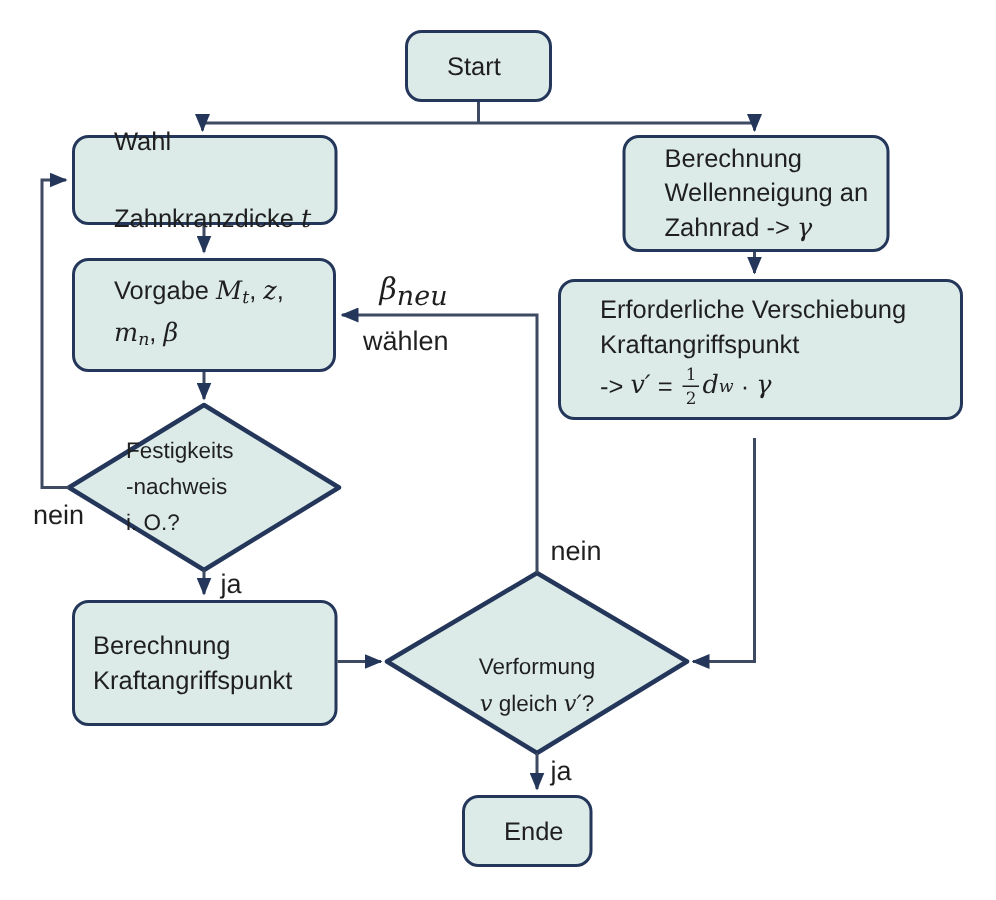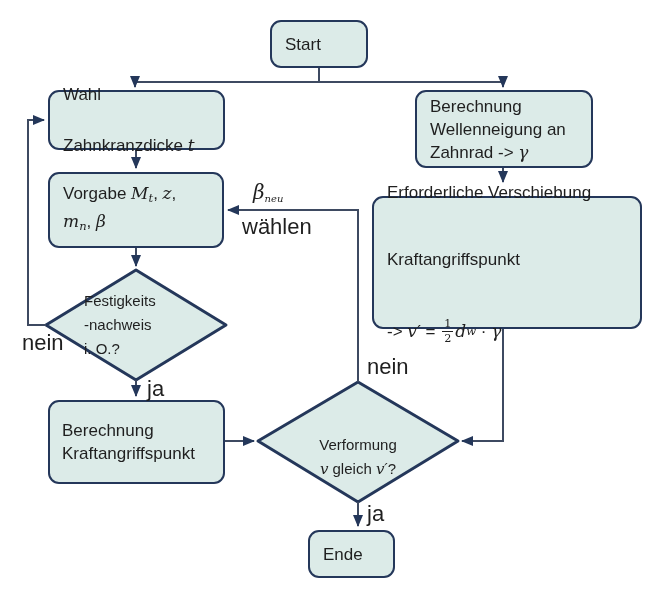--- a/index.html
+++ b/index.html
@@ -18,29 +18,29 @@
     overflow:hidden;
   }
   .connectors{position:absolute;left:0;top:0;width:664px;height:600px;}
   .connectors path.edge{fill:none;stroke:var(--line);stroke-width:2;}
   .connectors polygon.diamond{fill:var(--node-fill);stroke:var(--node-border);stroke-width:3;stroke-linejoin:round;}
   #arrowhead path{fill:var(--arrow);}
   .node{
     position:absolute;background:var(--node-fill);
     border:2.5px solid var(--node-border);border-radius:11px;
     display:flex;flex-direction:column;justify-content:center;align-items:flex-start;
-    padding:2px 8px 2px 13px;font-size:17px;line-height:23px;color:var(--text);
+    padding:2px 8px 2px 26px;font-size:17px;line-height:23px;color:var(--text);
   }
   .node .bline{white-space:nowrap;}
   .m{font-family:"DejaVu Serif",serif;font-style:italic;font-size:1.0em;}
   .msub{font-family:"DejaVu Serif",serif;font-style:italic;font-size:0.68em;vertical-align:-0.25em;}
   .dtext{position:absolute;font-size:15px;line-height:24px;color:var(--text);}
-  .lbl{position:absolute;font-size:22px;line-height:20px;color:var(--text);white-space:nowrap;}
+  .lbl{position:absolute;font-size:18px;line-height:20px;color:var(--text);white-space:nowrap;}
   .beta-lbl{font-family:"DejaVu Serif",serif;font-style:italic;font-size:20px;}
-  .beta-lbl .msub{font-size:10px;}
+  .beta-lbl .msub{font-size:18px;}
   .frac{display:inline-flex;flex-direction:column;align-items:center;vertical-align:-0.55em;line-height:1;font-size:0.66em;font-family:"DejaVu Serif",serif;font-style:normal;margin:0 2px;}
   .frac .num{border-bottom:1.4px solid var(--text);padding:0 2px 1.5px;}
   .frac .den{padding-top:1.5px;}
   .formula{display:flex;align-items:center;margin-top:3px;white-space:pre;}
 </style>
 </head>
 <body>
 
 <div class="stage">
 
@@ -81,21 +81,21 @@
     <div class="bline">Berechnung</div>
     <div class="bline">Wellenneigung an</div>
     <div class="bline"><span>Zahnrad -&gt; </span><span class="m">γ</span></div>
   </div>
 
   <div class="node" style="left:48px;top:172px;width:176px;height:76px;">
     <div class="bline"><span>Vorgabe </span><span class="m">M</span><span class="msub">t</span><span>, </span><span class="m">z</span><span>,</span></div>
     <div class="bline"><span class="m">m</span><span class="msub">n</span><span>, </span><span class="m">β</span></div>
   </div>
 
-  <div class="node" style="left:372px;top:196px;width:270px;height:133px;gap:44px;">
+  <div class="node" style="left:372px;top:186px;width:270px;height:94px;">
     <div class="bline">Erforderliche Verschiebung</div>
     <div class="bline">Kraftangriffspunkt</div>
     <div class="formula"><span>-&gt; </span><span class="m">v′</span><span> = </span><span class="frac"><span class="num">1</span><span class="den">2</span></span><span class="m">d</span><span class="msub">w</span><span> · </span><span class="m">γ</span></div>
   </div>
 
   <div class="node" style="left:48px;top:400px;width:177px;height:84px;padding-left:12px;">
     <div class="bline">Berechnung</div>
     <div class="bline">Kraftangriffspunkt</div>
   </div>
 

